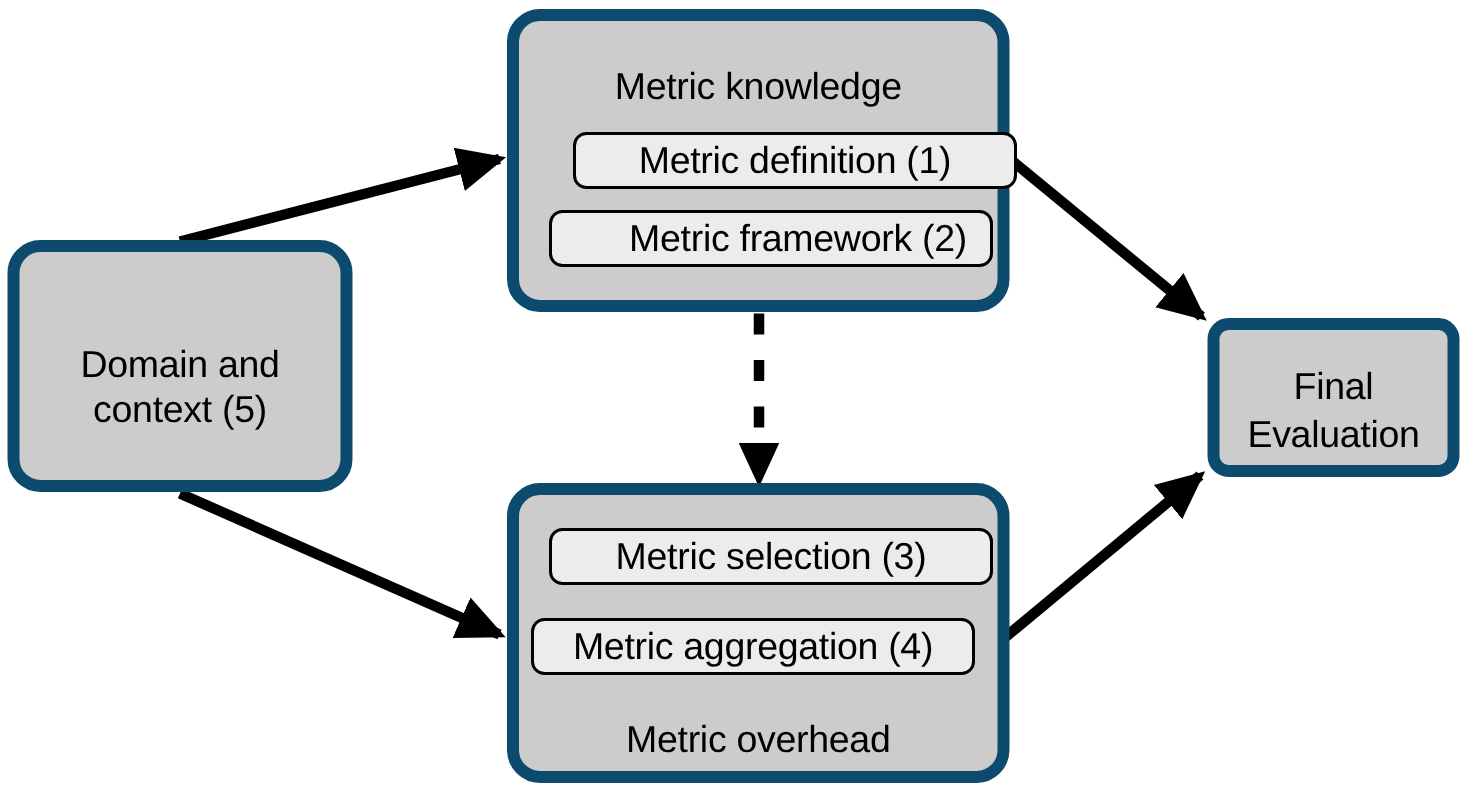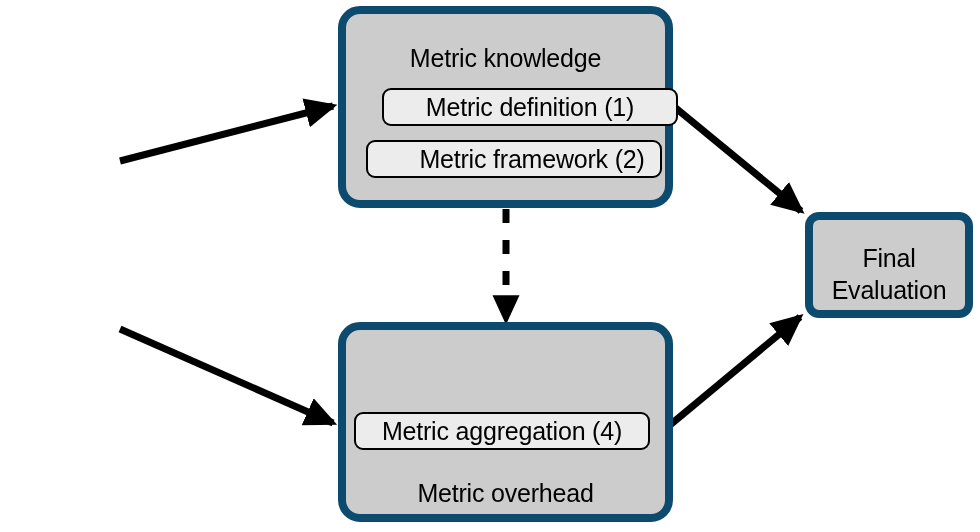--- a/index.html
+++ b/index.html
@@ -92,28 +92,33 @@
 
     <line x1="120" y1="329" x2="333" y2="423" stroke="#000000" stroke-width="7" marker-end="url(#head)"></line>
 
     <line x1="672" y1="105" x2="801" y2="211" stroke="#000000" stroke-width="7" marker-end="url(#head)"></line>
 
     <line x1="670" y1="425" x2="800" y2="317" stroke="#000000" stroke-width="7" marker-end="url(#head)"></line>
 
     <line x1="506" y1="209" x2="506" y2="320" stroke="#000000" stroke-width="7" stroke-dasharray="14 17" marker-end="url(#head-dash)"></line>
   </svg>
 
+  <div class="node" id="node-domain">
+    <div class="node-label">Domain and</div>
+    <div class="node-label" style="top:90px;">context (5)</div>
+  </div>
 
   <div class="node" id="node-knowledge">
     <div class="node-label">Metric knowledge</div>
     <div class="subnode" id="sub-definition">Metric definition (1)</div>
     <div class="subnode" id="sub-framework">Metric framework (2)</div>
   </div>
 
   <div class="node" id="node-overhead">
+    <div class="subnode" id="sub-selection">Metric selection (3)</div>
     <div class="subnode" id="sub-aggregation">Metric aggregation (4)</div>
     <div class="node-label">Metric overhead</div>
   </div>
 
   <div class="node" id="node-final">
     <div class="node-label" style="top:54px;line-height:32px;">Evaluation</div>
     <div class="node-label">Final</div>
   </div>
 
 </div>

